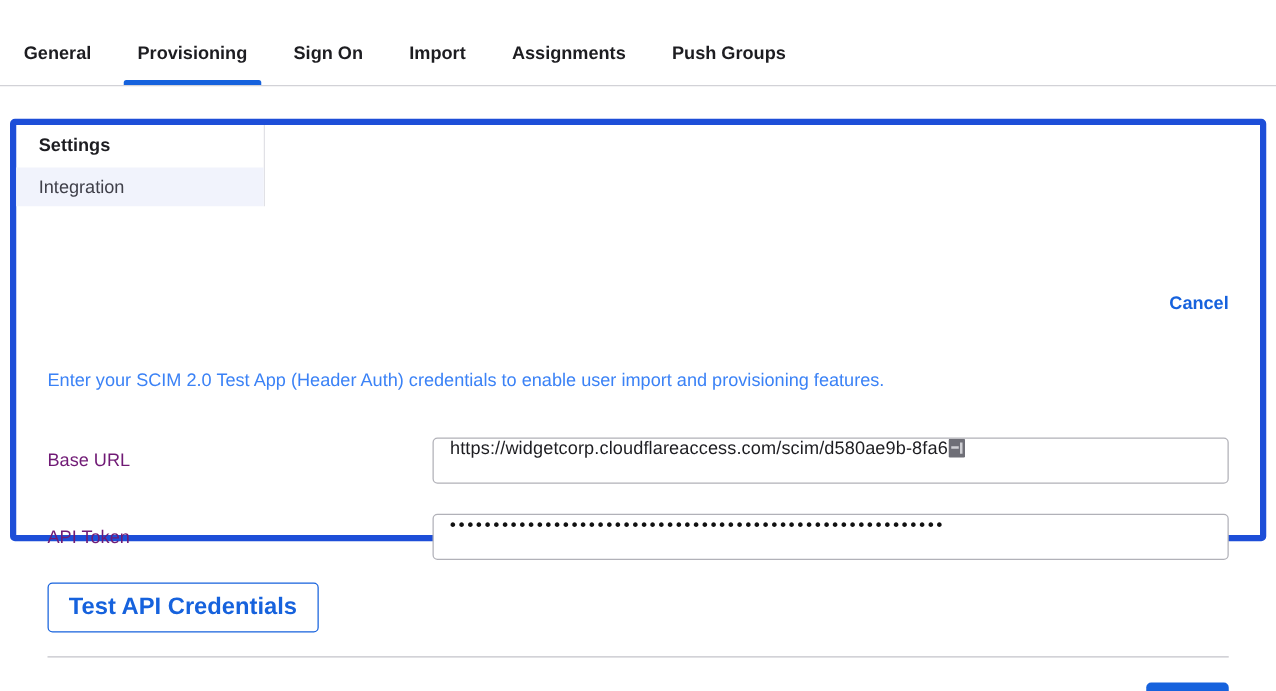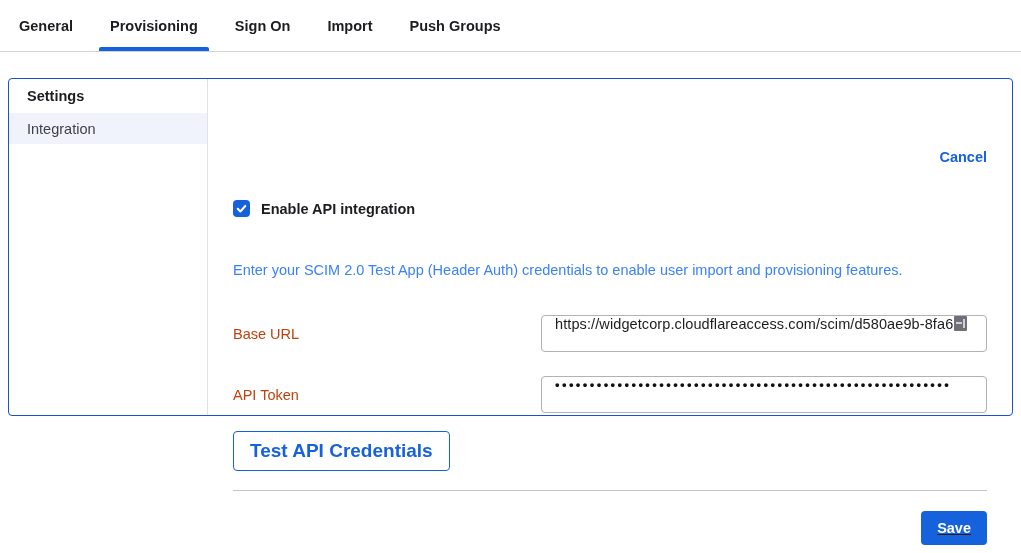--- a/index.html
+++ b/index.html
@@ -1,29 +1,29 @@
 <!DOCTYPE html>
 <html><head>
 <meta charset="utf-8">
 <style>
   * { margin:0; padding:0; box-sizing:border-box; }
   html,body { width:1021px; height:553px; background:#ffffff; overflow:hidden;
               font-family:"Liberation Sans", sans-serif; color:#1d1d21; }
 
   
   .tabbar { height:52px; display:flex; align-items:center; gap:37px;
-            padding-left:19px; border-bottom:1px solid #d2d2d7; }
+            padding-left:19px; border-bottom:1px solid #d2d2d7;margin-top:17px; }
   .tab { font-size:14.5px; font-weight:bold; color:#1d1d21; height:100%;
          display:flex; align-items:center; position:relative; cursor:pointer; white-space:nowrap; }
   .tab.active::after { content:""; position:absolute; left:-11px; right:-11px; bottom:0;
                        height:4px; background:#1662dd; border-radius:2px 2px 0 0; }
 
   
-  .panel { margin:26px 8px 0 8px; height:338px; border:1px solid #1d4ed8;
-           border-radius:4px; display:flex; background:#fff; }
+  .panel { margin:26px 8px 0 8px; height:338px; border:5px solid #1d4ed8;
+           border-radius:4px; display:flex; background:#fff;flex-direction:column; }
 
   
   .sidebar { width:199px; border-right:1px solid #e1e1e6; flex:0 0 auto; }
   .sidebar-header { height:34px; display:flex; align-items:center; padding-left:18px;
                     font-size:14.5px; font-weight:bold; }
   .sidebar-item { height:31px; display:flex; align-items:center; padding-left:18px;
                   font-size:14.5px; color:#40404a; cursor:pointer; }
   .sidebar-item.selected { background:#f1f3fc; }
 
   
@@ -34,21 +34,21 @@
   .checkbox-row { margin-top:34px; display:flex; align-items:center; gap:11px; height:17px; }
   .checkbox { width:17px; height:17px; border-radius:4px; background:#1662dd;
               display:flex; align-items:center; justify-content:center; cursor:pointer; flex:0 0 auto; }
   .checkbox-label { font-size:14.5px; font-weight:bold; }
 
   .description { margin-top:45px; font-size:14.5px; color:#3b82f6; line-height:17px; }
 
   .form-row { display:flex; align-items:center; }
   .form-row.base-url { margin-top:36px; }
   .form-row.api-token { margin-top:24px; }
-  .field-label { width:308px; font-size:14.5px; color:#c2410c; flex:0 0 auto; }
+  .field-label { width:308px; font-size:14.5px; color:#701a75; flex:0 0 auto; }
   .text-input { flex:1; height:37px; border:1px solid #b1b1b8; border-radius:4px;
                 padding:0 13px; font-size:14.5px; color:#1d1d21; display:flex;
                 align-items:flex-start; white-space:nowrap; overflow:hidden; background:#fff; cursor:text; }
   .text-input .url-text { letter-spacing:0.1px; }
   .selection-block { display:inline-block; width:13px; height:15px; margin-left:1px;
                      background:#6f6f77; border-radius:1px; flex:0 0 auto; position:relative; }
   .selection-block::after { content:""; position:absolute; left:2px; top:6px; width:6px; height:2px;
                             background:#cfcfd4; }
   .selection-block::before { content:""; position:absolute; right:2px; top:3px; width:2px; height:9px;
                              background:#cfcfd4; }
@@ -67,44 +67,37 @@
               padding:9px 16px; border-radius:4px; cursor:pointer; font-family:inherit; }
 </style>
 </head>
 <body>
 
 <nav class="tabbar">
   <div class="tab">General</div>
   <div class="tab active">Provisioning</div>
   <div class="tab">Sign On</div>
   <div class="tab">Import</div>
+  <div class="tab">Assignments</div>
   <div class="tab">Push Groups</div>
 </nav>
 
 <section class="panel">
 
   <aside class="sidebar">
     <div class="sidebar-header">Settings</div>
     <div class="sidebar-item selected">Integration</div>
   </aside>
 
   <div class="content">
 
     <div class="cancel-row">
       <span class="cancel-link">Cancel</span>
     </div>
 
-    <div class="checkbox-row">
-      <span class="checkbox">
-        <svg width="11" height="11" viewBox="0 0 16 16">
-          <path d="M2.5 8.5l3.8 3.8 7.2-8" stroke="#ffffff" stroke-width="3" fill="none" stroke-linecap="round" stroke-linejoin="round"></path>
-        </svg>
-      </span>
-      <span class="checkbox-label">Enable API integration</span>
-    </div>
 
     <p class="description">Enter your SCIM 2.0 Test App (Header Auth) credentials to enable user import and provisioning features.</p>
 
     <div class="form-row base-url">
       <span class="field-label">Base URL</span>
       <div class="text-input">
         <span class="url-text">https://widgetcorp.cloudflareaccess.com/scim/d580ae9b-8fa6</span>
         <span class="selection-block"></span>
       </div>
     </div>

